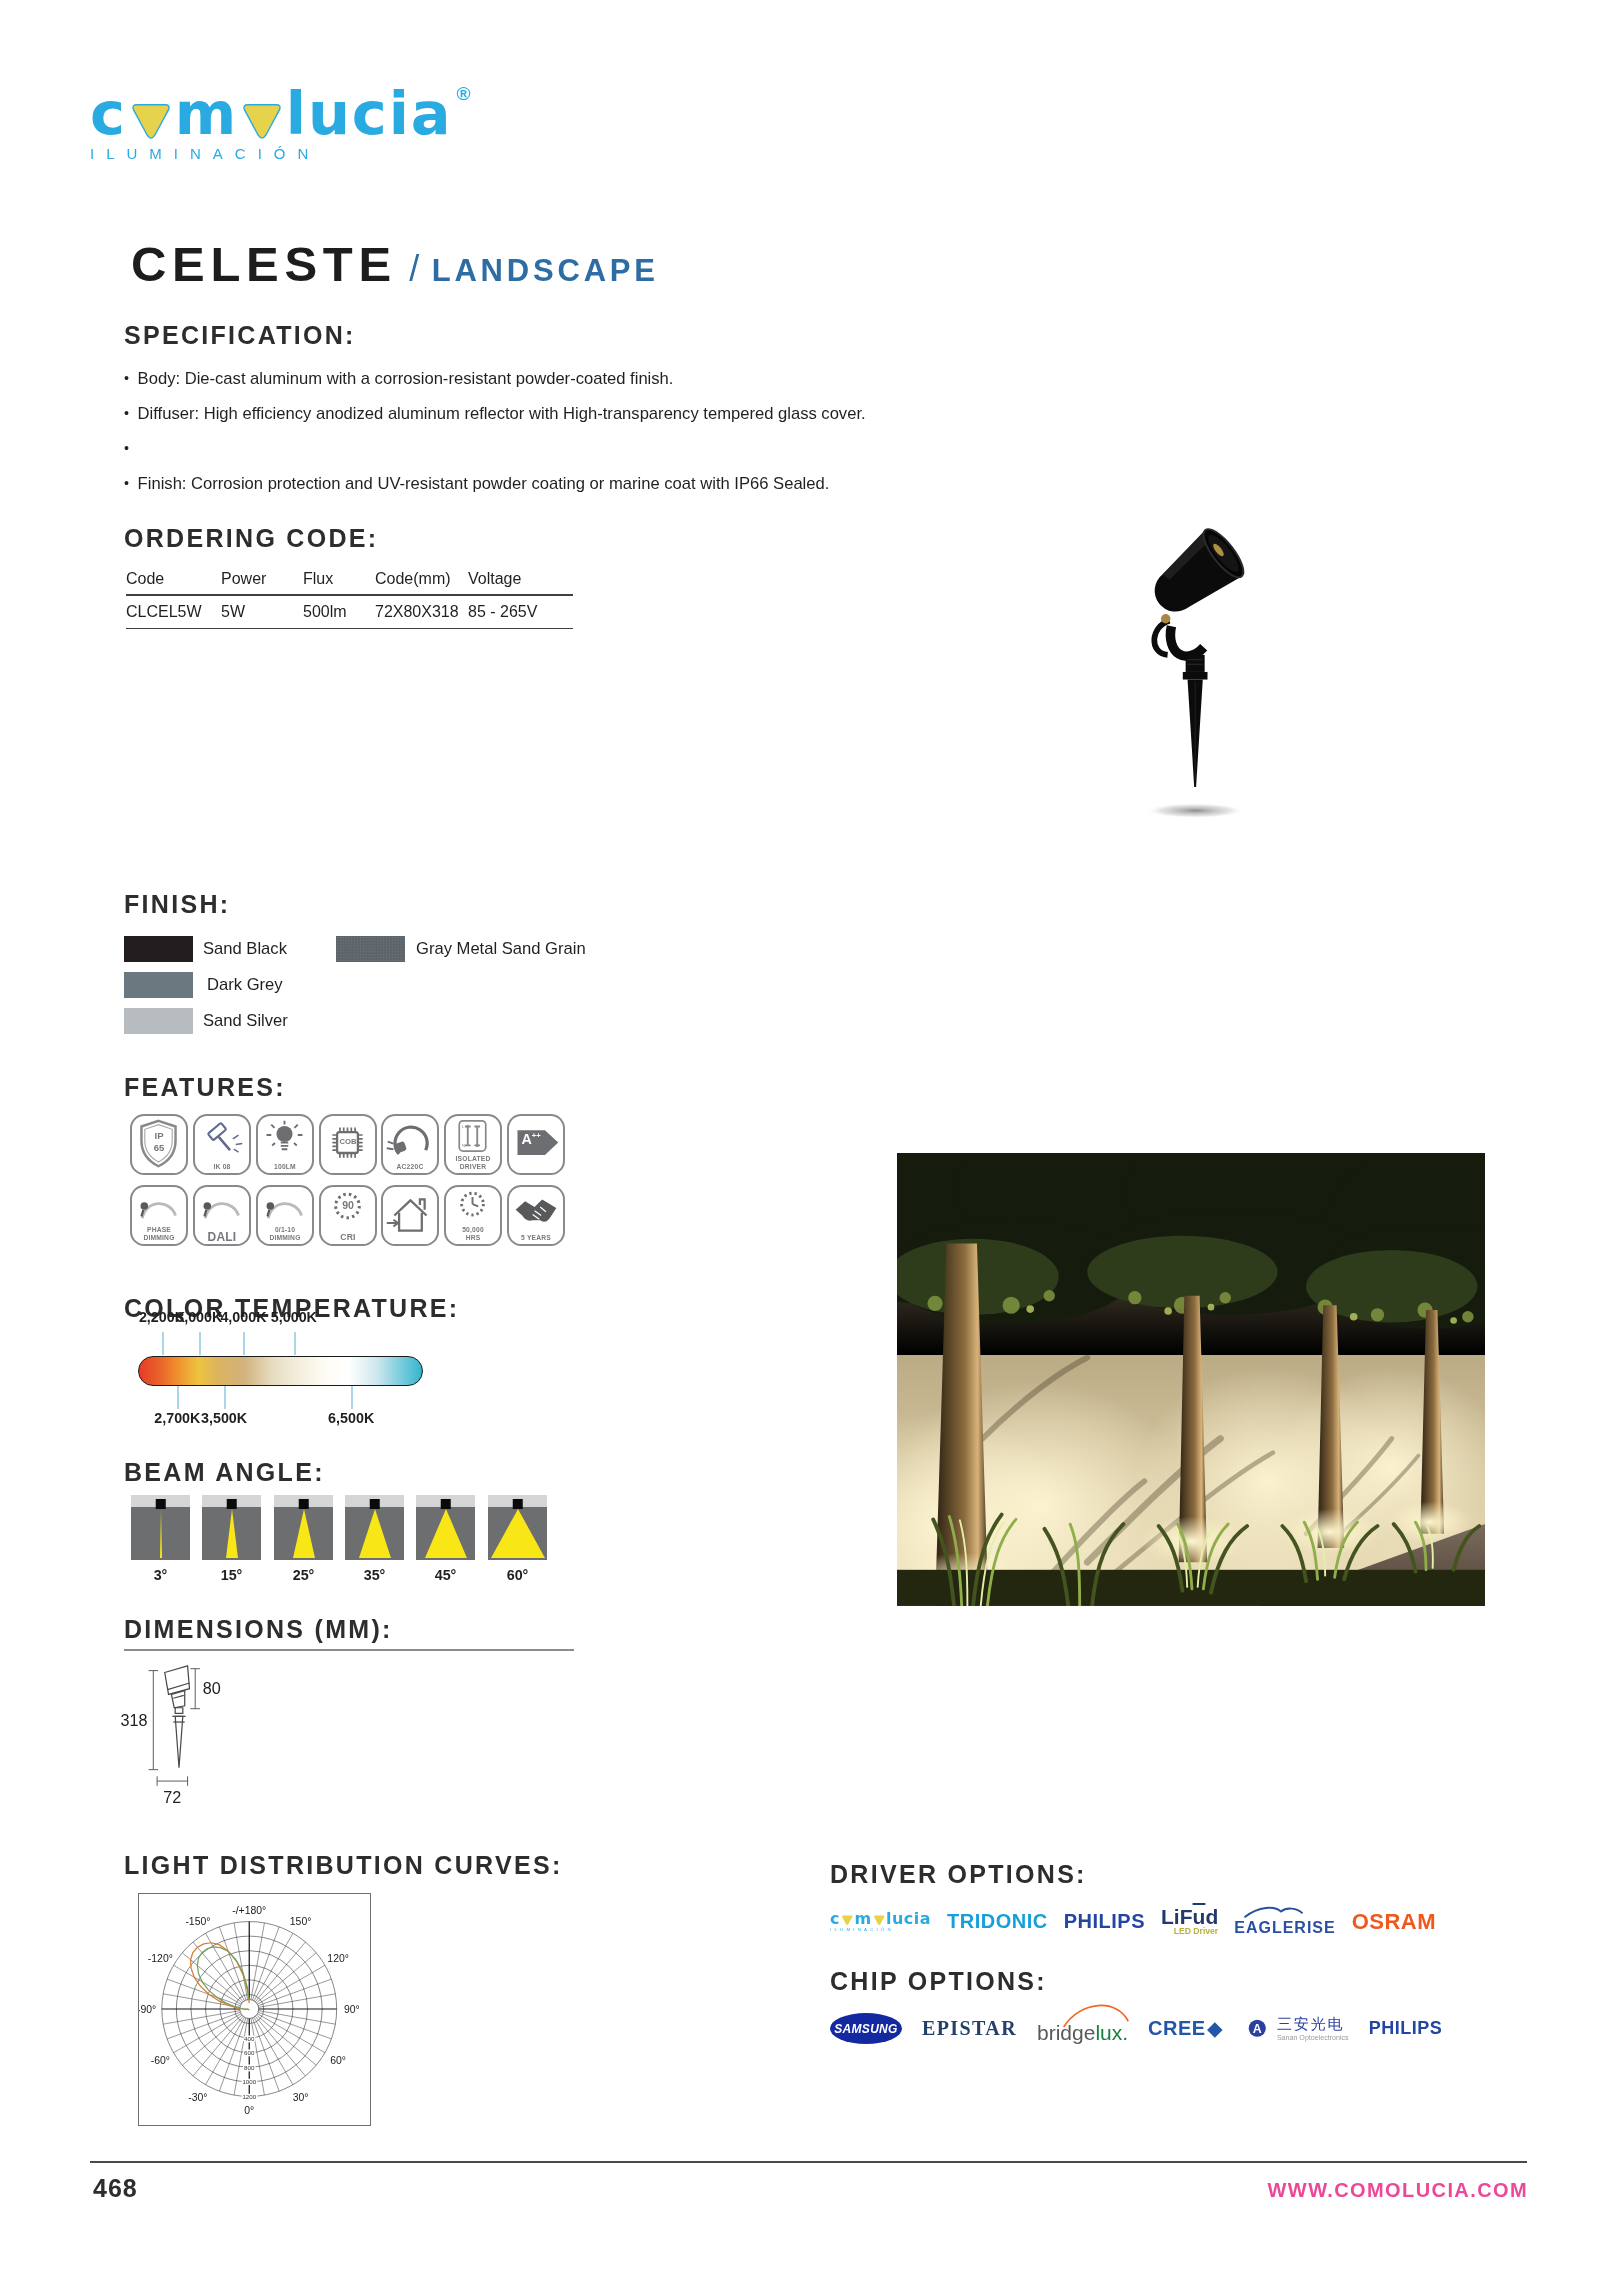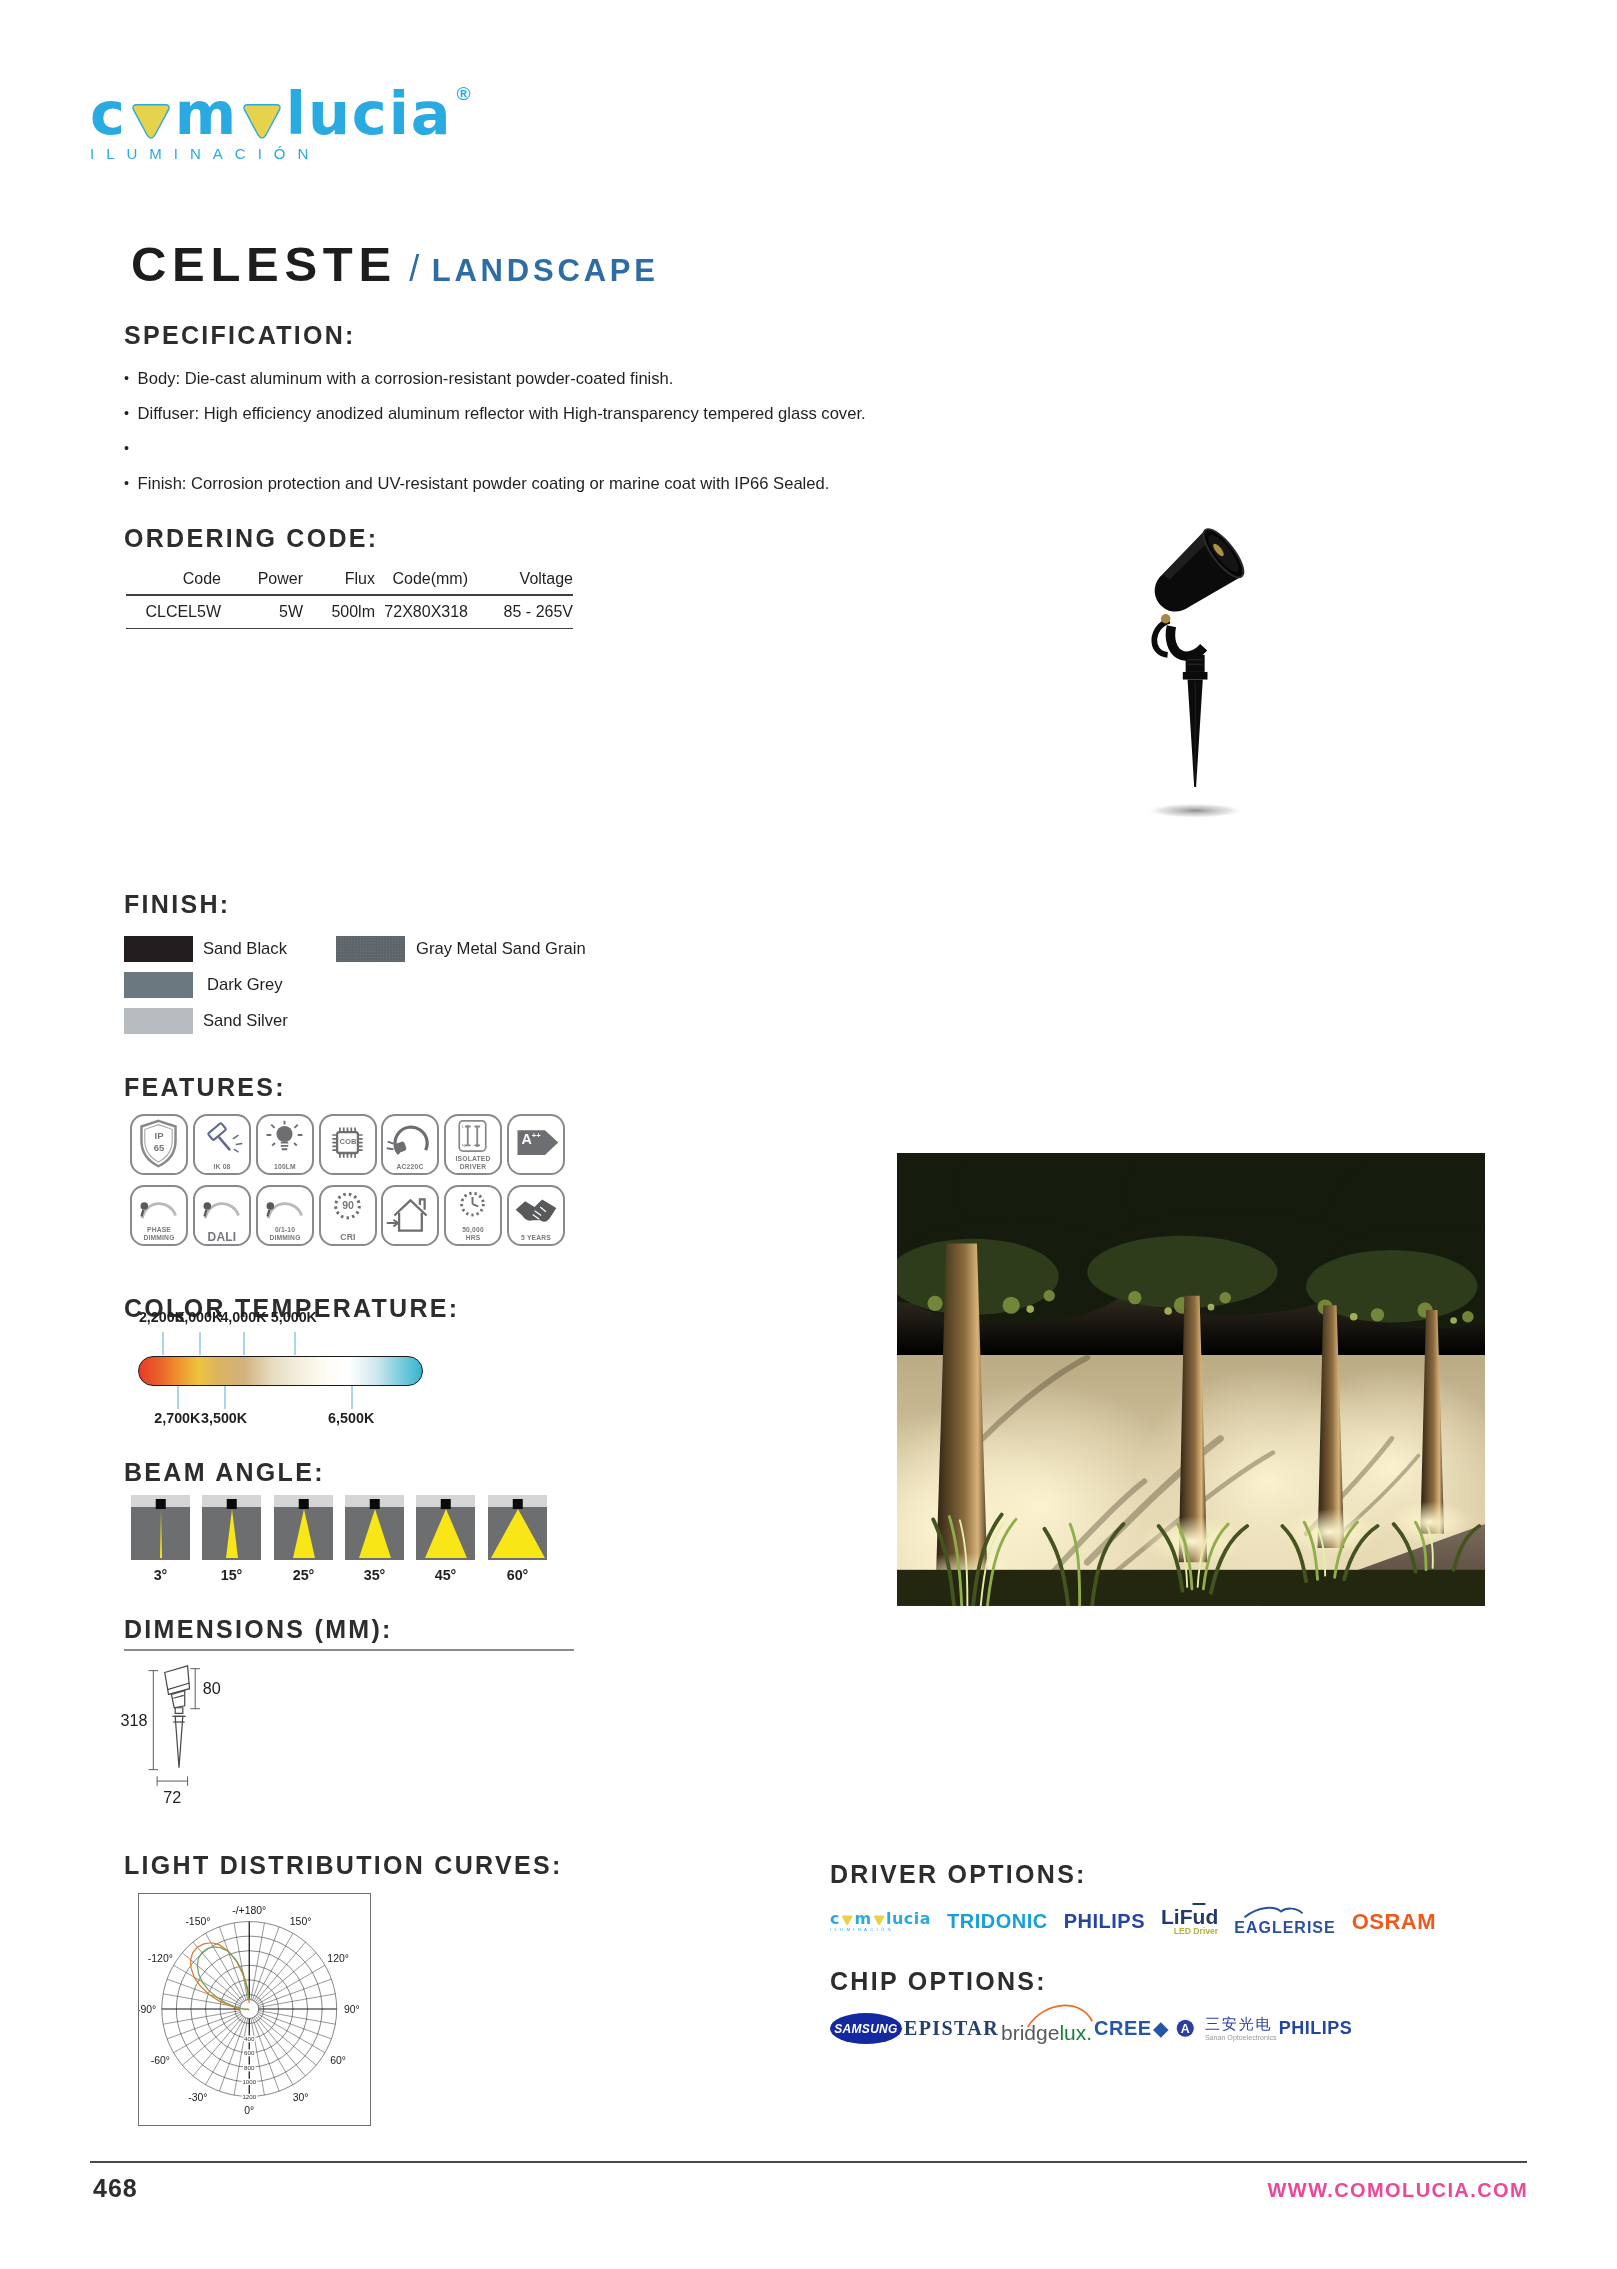--- a/index.html
+++ b/index.html
@@ -28,21 +28,21 @@
   .title .cat{font-size:31px;font-weight:700;letter-spacing:3.8px;color:#2e6da4;}
   .sec{position:absolute;font-size:25px;font-weight:700;letter-spacing:2.3px;color:#2d2d2f;}
 
   
   .spec-list{position:absolute;left:124px;top:361px;width:932px;}
   .spec-item{display:flex;gap:8.6px;font-size:16.6px;color:#231f20;height:35px;align-items:center;}
   .spec-item .dot{font-size:14.3px;position:relative;top:-1px;}
 
   
   .otable{position:absolute;left:126px;top:563px;width:447px;font-size:16px;}
-  .orow{display:grid;grid-template-columns:95px 82px 72px 93px 105px;text-align:right;}
+  .orow{display:grid;grid-template-columns:95px 82px 72px 93px 105px;text-align:left;}
   .orow div{padding:6.7px 0;}
   .oline{height:1.9px;background:#3f3f41;}
   .oline.thin{height:1.4px;}
 
   
   .swatch{position:absolute;width:69px;height:26px;}
   .swlabel{position:absolute;height:26px;line-height:26px;font-size:16.6px;color:#231f20;}
 
   
   .ficon{position:absolute;width:58px;height:61px;border:2.4px solid #87898c;border-radius:14.3px;background:#fff;}
@@ -625,21 +625,21 @@
     <span class="eagler">
       <svg width="63" height="15" viewBox="0 0 66 16">
           <path d="M2,14 C18,2 34,2 41,8 C47,3 58,4 64,10" stroke="#2a4fa2" stroke-width="2" fill="none"></path>
         </svg>
       <span>EAGLERISE</span>
     </span>
     <span class="osram">OSRAM</span>
   </div>
 
   <div class="sec" style="left:830px;top:1967px;">CHIP OPTIONS:</div>
-  <div class="brand-row" style="left:830px;top:2003px;width:666px;height:51px;gap:2px;">
+  <div class="brand-row" style="left:830px;top:2003px;width:666px;height:51px;gap:20px;">
     <div class="samsung">
         <span>SAMSUNG</span>
       </div>
     <span class="epistar">EPISTAR</span>
     <span class="bridgelux">
       <svg width="74" height="25" viewBox="0 0 78 26">
           <path d="M6,24 C24,-4 62,-6 74,18" stroke="#f26722" stroke-width="1.8" fill="none"></path>
         </svg>
       <span>bridge</span><span class="ac">lux.</span>
     </span>

